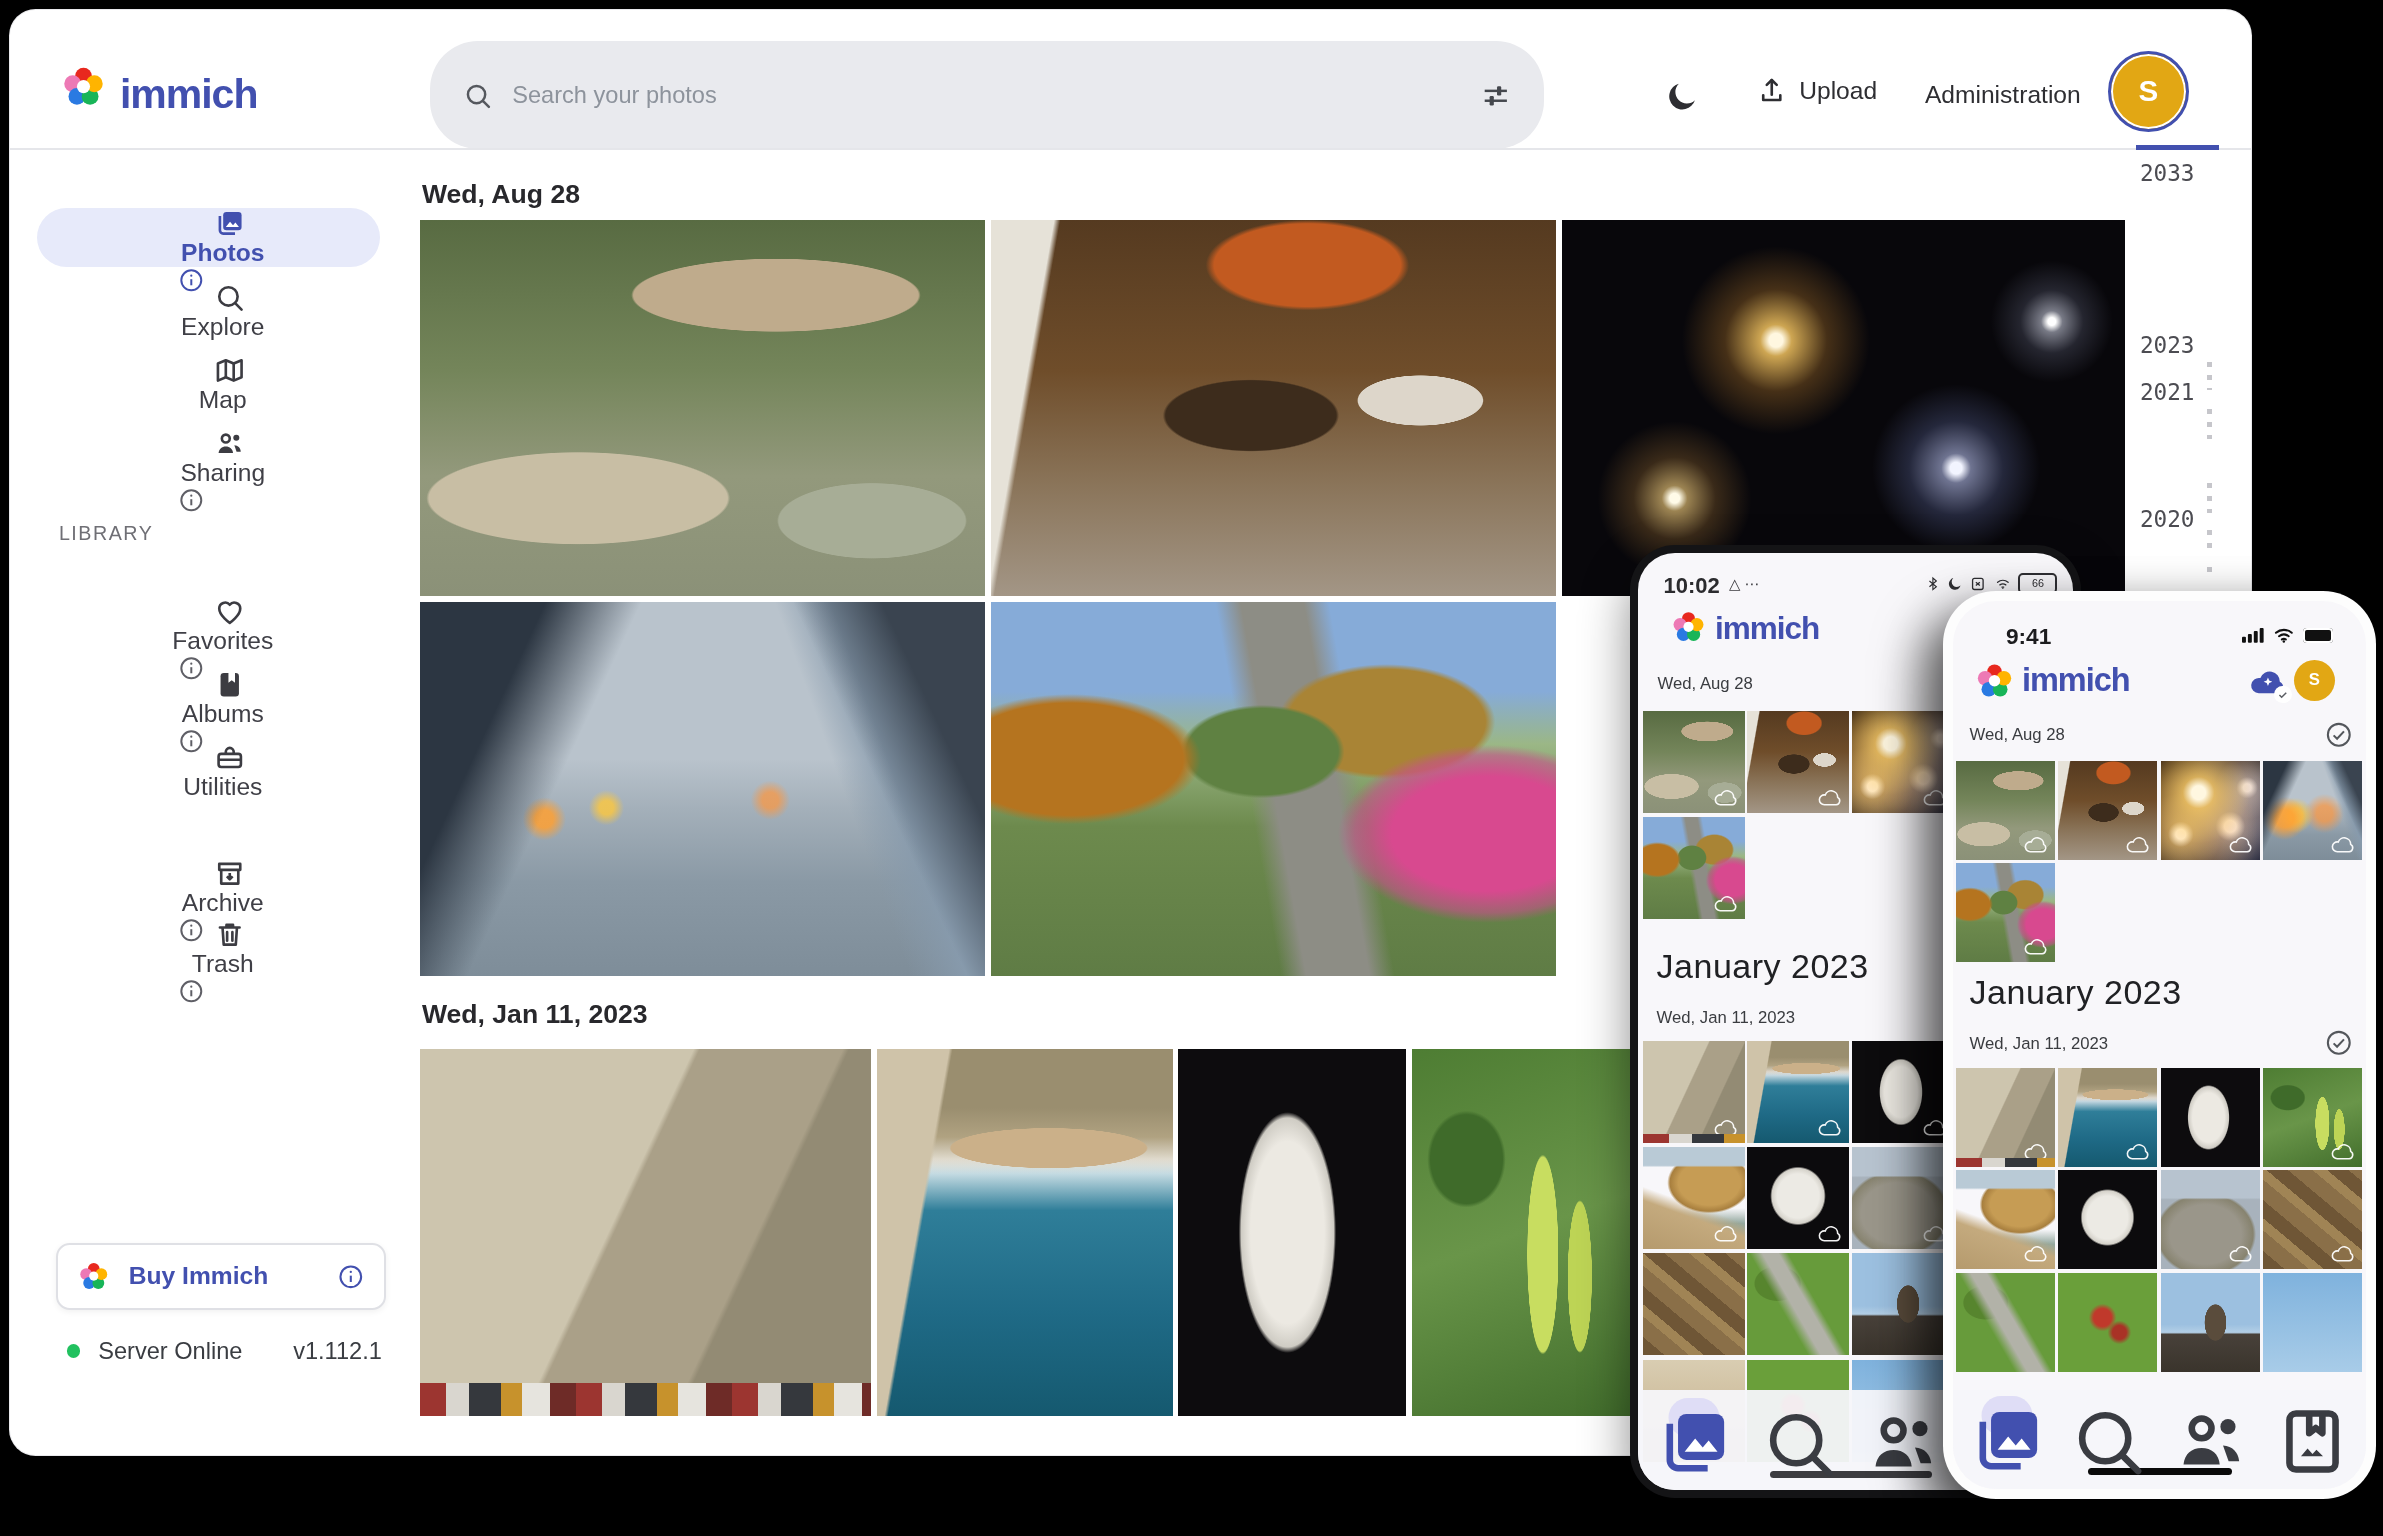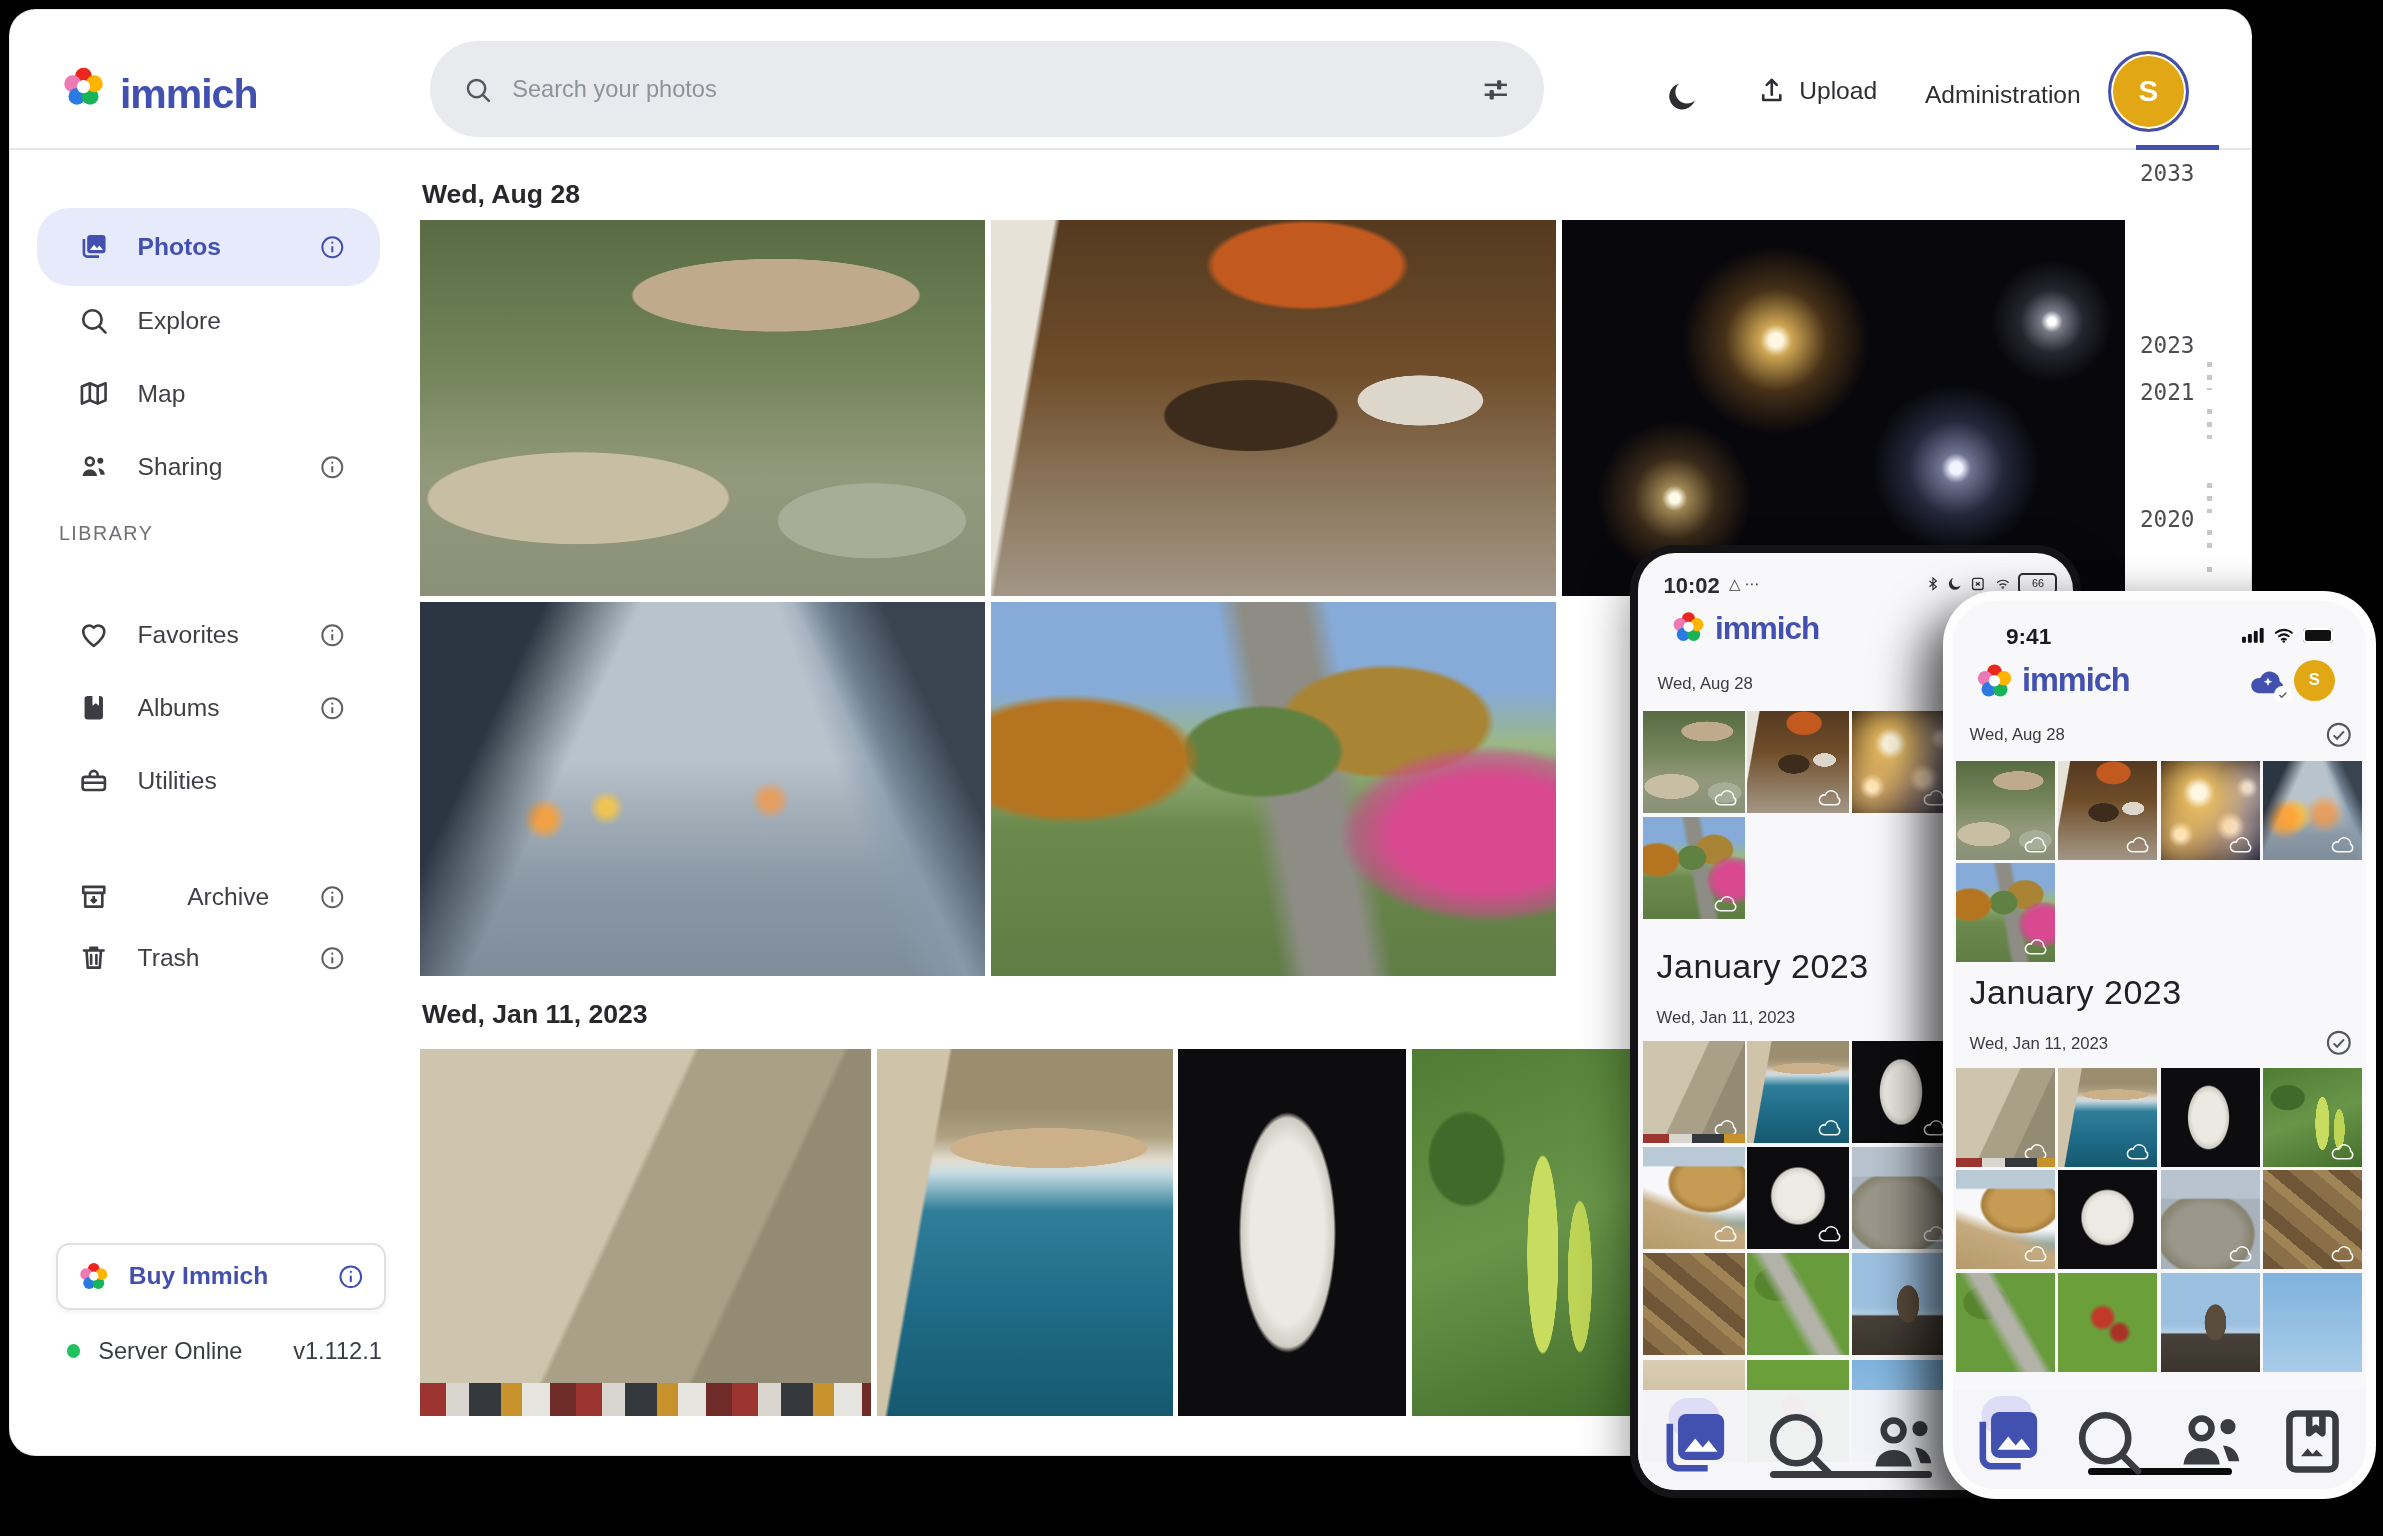--- a/index.html
+++ b/index.html
@@ -4,35 +4,35 @@
 <style>
   html,body{margin:0;padding:0;background:#000;}
   #stage{position:relative;width:2384px;height:1537px;background:#000;overflow:hidden;
          font-family:"Liberation Sans",sans-serif;color:#2c2c30;}
   .abs{position:absolute;}
   
   .card{position:absolute;left:9.9px;top:9.9px;width:2241px;height:1445px;background:#fff;
         border-radius:25.6px;box-shadow:0 0 0 1px #e9e9ec;overflow:hidden;z-index:1;}
   
   .wordmark{font-weight:bold;color:#4250af;letter-spacing:-1px;}
-  .searchbar{position:absolute;left:420px;top:31.5px;width:1114px;height:96px;background:#e9eaee;
+  .searchbar{position:absolute;left:420px;top:31.5px;width:1114px;height:108px;background:#e9eaee;
              border-radius:48px;display:flex;align-items:center;}
   .searchbar input{border:none;background:transparent;outline:none;font-family:"Liberation Sans",sans-serif;
              font-size:23.6px;color:#4b4f55;flex:1;}
   .searchbar input::placeholder{color:#8d939c;}
   .topbtn{display:flex;align-items:center;gap:11.8px;font-size:24.6px;color:#2e2e32;cursor:pointer;}
   .avatar{border-radius:50%;background:#e2a714;color:#fff;display:flex;align-items:center;justify-content:center;
           font-weight:bold;}
   .divider{position:absolute;left:0;top:138px;width:100%;height:2px;background:#e5e6ea;}
   .scrub-indicator{position:absolute;left:2126px;top:135px;width:83px;height:4.9px;background:#4250af;}
   .yearlabel{position:absolute;font-family:"DejaVu Sans Mono",monospace;font-size:22.7px;color:#4c4c52;}
   .dots{position:absolute;width:4.9px;background:repeating-linear-gradient(180deg,#c6c6cb 0 4.9px,transparent 4.9px 12.8px);}
   
-  .side-item{position:absolute;left:27.6px;width:343px;height:78px;border-radius:32.5px;display:flex;
-             align-items:center;cursor:pointer;}
+  .side-item{position:absolute;left:27.6px;width:343px;height:59px;border-radius:32.5px;display:flex;
+             align-items:center;cursor:pointer;flex-direction:column;}
   .side-item.active{background:#e7eafa;}
   .sicon{width:31.5px;height:31.5px;margin-left:41px;color:#3c3c42;flex:0 0 auto;}
   .sicon.indigo{color:#4250af;}
   .slabel{margin-left:27.6px;font-size:24.6px;color:#3f3f46;flex:1;}
   .slabel.on{color:#4250af;font-weight:bold;}
   .info{width:26.6px;height:26.6px;margin-right:35px;color:#5f5f66;flex:0 0 auto;}
   .libhdr{position:absolute;left:49px;top:512px;font-size:19.7px;letter-spacing:1.5px;color:#6f6f75;}
   .storage{position:absolute;left:46px;top:1061px;width:326px;height:154px;background:#f3f4f6;border-radius:17.7px;}
   .sbar{position:absolute;left:24.6px;top:117px;width:280px;height:10.8px;border-radius:5.9px;background:#d9dbdf;overflow:hidden;}
   .sfill{height:100%;background:#4250af;border-radius:5.9px;}

